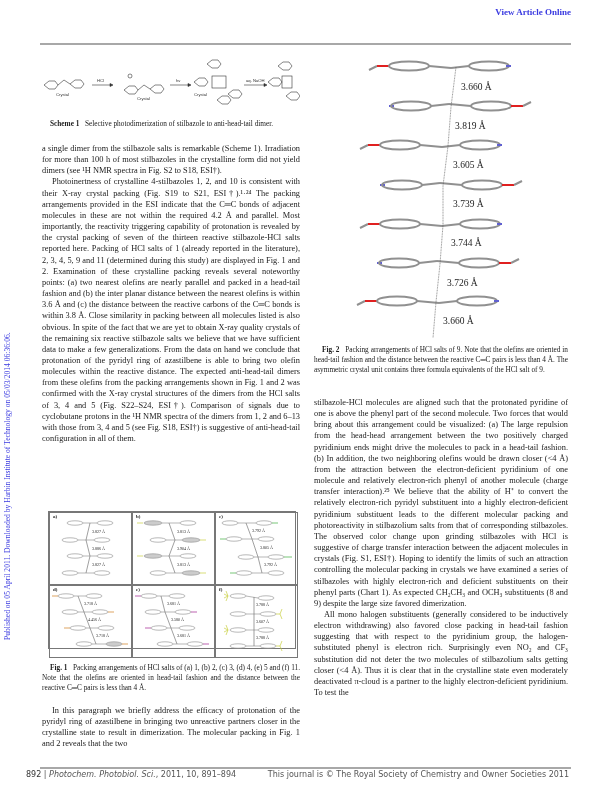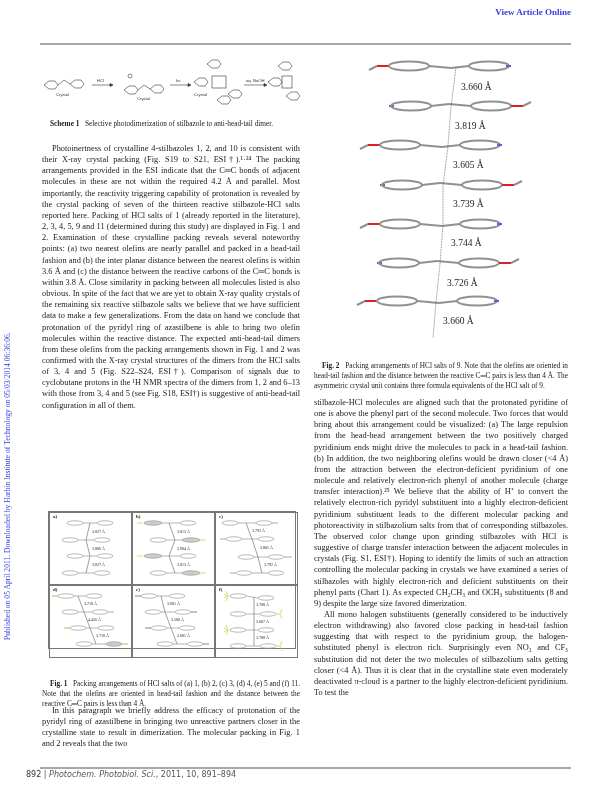--- a/index.html
+++ b/index.html
@@ -7,21 +7,21 @@
   .view-online { position:absolute; right:40px; top:7px; font-size:9px; color:#3a3ae0; text-decoration:none; font-family:"Liberation Serif", serif;font-weight:bold; }
   .top-rule { position:absolute; left:40px; right:40px; top:43px; height:2px; background:#a8a8a8; }
   .sidebar-wm { position:absolute; left:3px; top:160px; width:12px; height:480px; }
   .sidebar-wm span { position:absolute; left:0; top:480px; transform-origin:0 0; transform:rotate(-90deg); white-space:nowrap; font-size:7.6px; color:#3a3ae0; font-family:"Liberation Serif", serif; }
   .col { position:absolute; font-size:8.35px; line-height:11.15px; text-align:justify; }
   .col-left { left:42px; width:258px; }
   .col-right { left:314px; width:254px; }
   p { margin:0; }
   .indent { text-indent:10px; }
   b { font-weight:bold;padding-left:8px; }
-  .caption { font-size:7.3px; line-height:10px;margin-top:16px; }
+  .caption { font-size:7.3px; line-height:10px; }
   .caption b { font-weight:bold; }
   .scheme { position:absolute; left:42px; top:52px; width:258px; height:82px; }
   .fig1 { position:absolute; left:48px; top:511px; width:246px; height:136px; border:1px solid #777; display:grid; grid-template-columns:1fr 1fr 1fr; grid-template-rows:1fr 1fr; }
   .panel { border:0.5px solid #777; position:relative; }
   .panel .pl { position:absolute; left:3px; top:1px; font-size:5px; font-weight:bold; }
   .fig2 { position:absolute; left:303px; top:50px; width:254px; height:288px; }
   .footer-rule { position:absolute; left:40px; right:40px; top:767px; height:1.5px; background:#a8a8a8; }
   .footer { position:absolute; left:26px; right:42px; top:770px; font-family:"DejaVu Sans", sans-serif; font-size:8px; color:#555; display:flex; justify-content:space-between; }
   .footer .pn { color:#333; }
   .footer i { font-style:italic; }
@@ -80,20 +80,21 @@
       <text x="152" y="44">Crystal</text>
     </g>
   </svg>
   <div class="caption" style="margin-top:3px;">
     <b>Scheme 1</b>&nbsp;&nbsp;
     <span>Selective photodimerization of stilbazole to anti-head-tail dimer.</span>
   </div>
 </div>
 
 <div class="col col-left" style="top:143px;">
+  <p>a single dimer from the stilbazole salts is remarkable (Scheme 1). Irradiation for more than 100 h of most stilbazoles in the crystalline form did not yield dimers (see ¹H NMR spectra in Fig. S2 to S18, ESI†).</p>
   <p class="indent">Photoinertness of crystalline 4-stilbazoles 1, 2, and 10 is consistent with their X-ray crystal packing (Fig. S19 to S21, ESI†).¹·²⁴ The packing arrangements provided in the ESI indicate that the C═C bonds of adjacent molecules in these are not within the required 4.2 Å and parallel. Most importantly, the reactivity triggering capability of protonation is revealed by the crystal packing of seven of the thirteen reactive stilbazole-HCl salts reported here. Packing of HCl salts of 1 (already reported in the literature), 2, 3, 4, 5, 9 and 11 (determined during this study) are displayed in Fig. 1 and 2. Examination of these crystalline packing reveals several noteworthy points: (a) two nearest olefins are nearly parallel and packed in a head-tail fashion and (b) the inter planar distance between the nearest olefins is within 3.6 Å and (c) the distance between the reactive carbons of the C═C bonds is within 3.8 Å. Close similarity in packing between all molecules listed is also obvious. In spite of the fact that we are yet to obtain X-ray quality crystals of the remaining six reactive stilbazole salts we believe that we have sufficient data to make a few generalizations. From the data on hand we conclude that protonation of the pyridyl ring of azastilbene is able to bring two olefin molecules within the reactive distance. The expected anti-head-tail dimers from these olefins from the packing arrangements shown in Fig. 1 and 2 was confirmed with the X-ray crystal structures of the dimers from the HCl salts of 3, 4 and 5 (Fig. S22–S24, ESI†). Comparison of signals due to cyclobutane protons in the ¹H NMR spectra of the dimers from 1, 2 and 6–13 with those from 3, 4 and 5 (see Fig. S18, ESI†) is suggestive of anti-head-tail configuration in all of them.</p>
 </div>
 
 <div class="fig1">
   <div class="panel">
     <span class="pl">a)</span>
     <svg width="81" height="67">
       <g fill="none" stroke="#999" stroke-width="0.7">
         <ellipse cx="25" cy="10" rx="8" ry="2.2"></ellipse>
           <ellipse cx="55" cy="10" rx="8" ry="2.2"></ellipse>
@@ -325,13 +326,14 @@
   <p class="indent">All mono halogen substituents (generally considered to be inductively electron withdrawing) also favored close packing in head-tail fashion suggesting that with respect to the pyridinium group, the halogen-substituted phenyl is electron rich. Surprisingly even NO₂ and CF₃ substitution did not deter the two molecules of stilbazolium salts getting closer (&lt;4 Å). Thus it is clear that in the crystalline state even moderately deactivated π-cloud is a partner to the highly electron-deficient pyridinium. To test the</p>
 </div>
 
 <div class="footer-rule"></div>
 <div class="footer">
   <span>
     <span class="pn">892</span>
     <span>|</span>
     <i>Photochem. Photobiol. Sci.</i><span>, 2011, 10, 891–894</span>
   </span>
+  <span>This journal is © The Royal Society of Chemistry and Owner Societies 2011</span>
 </div>
 
 </body></html>

